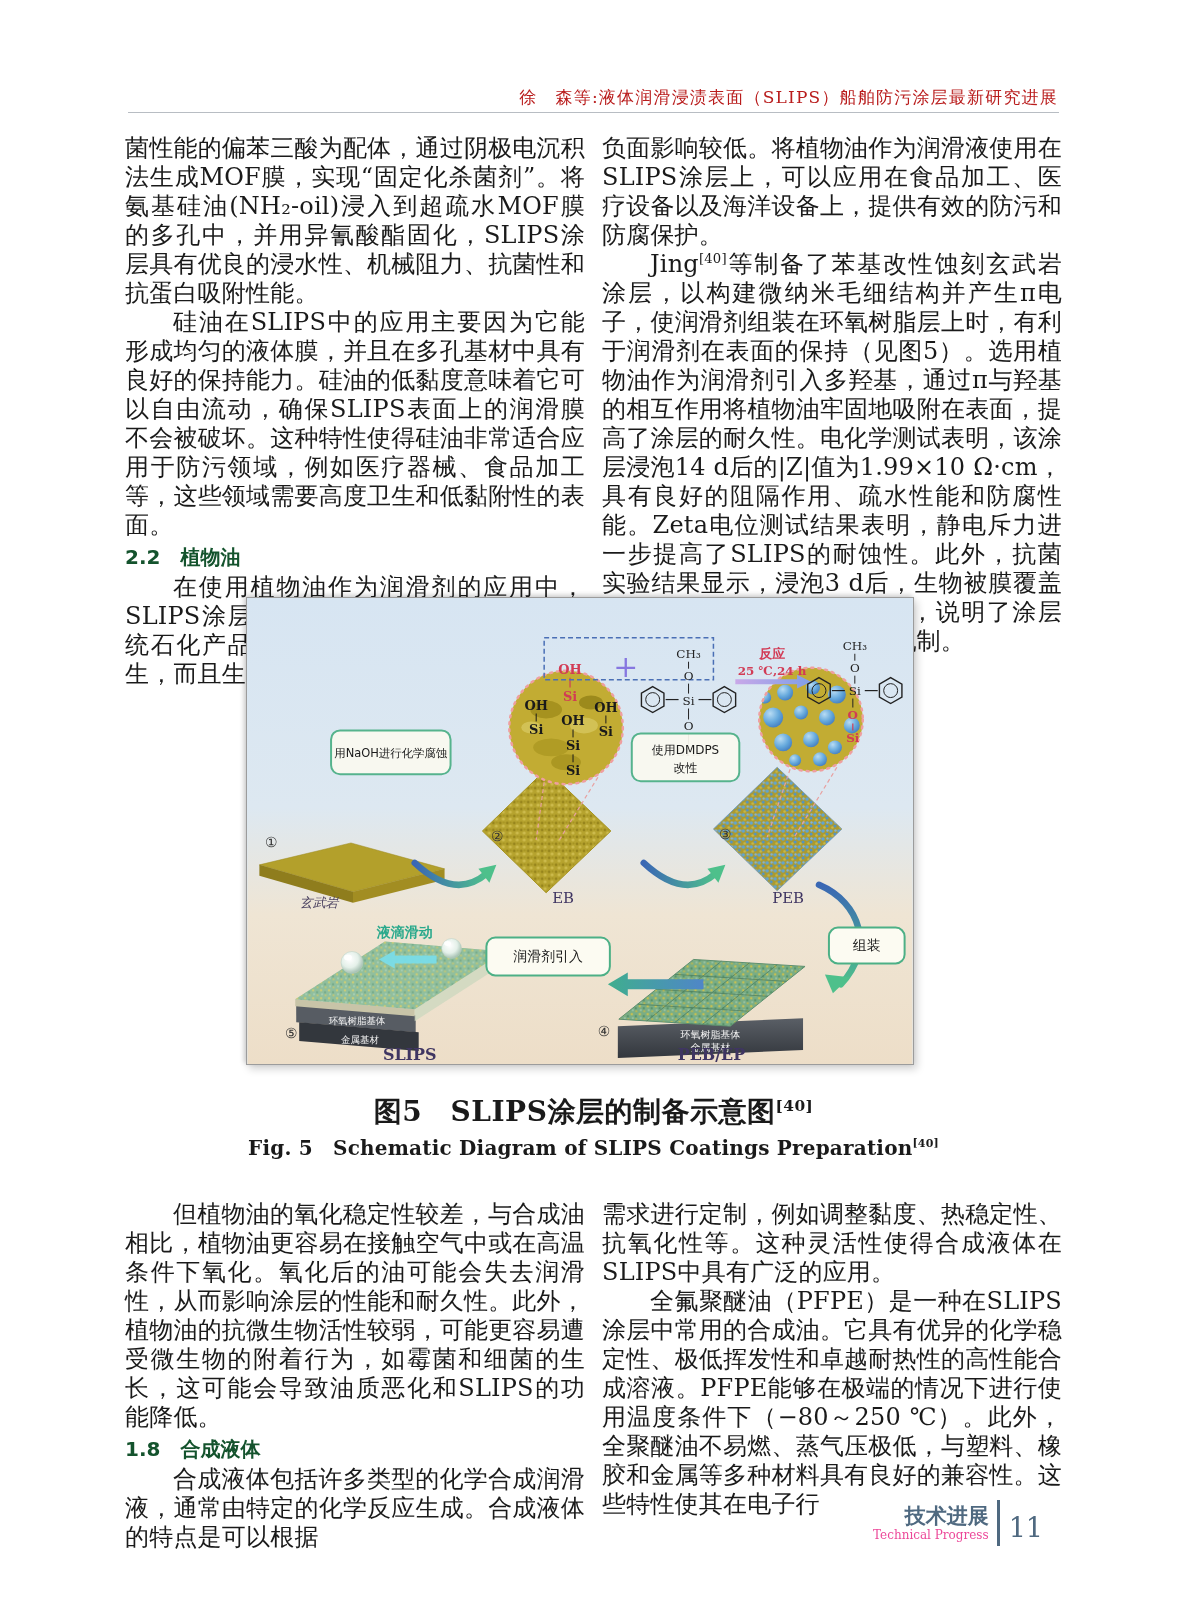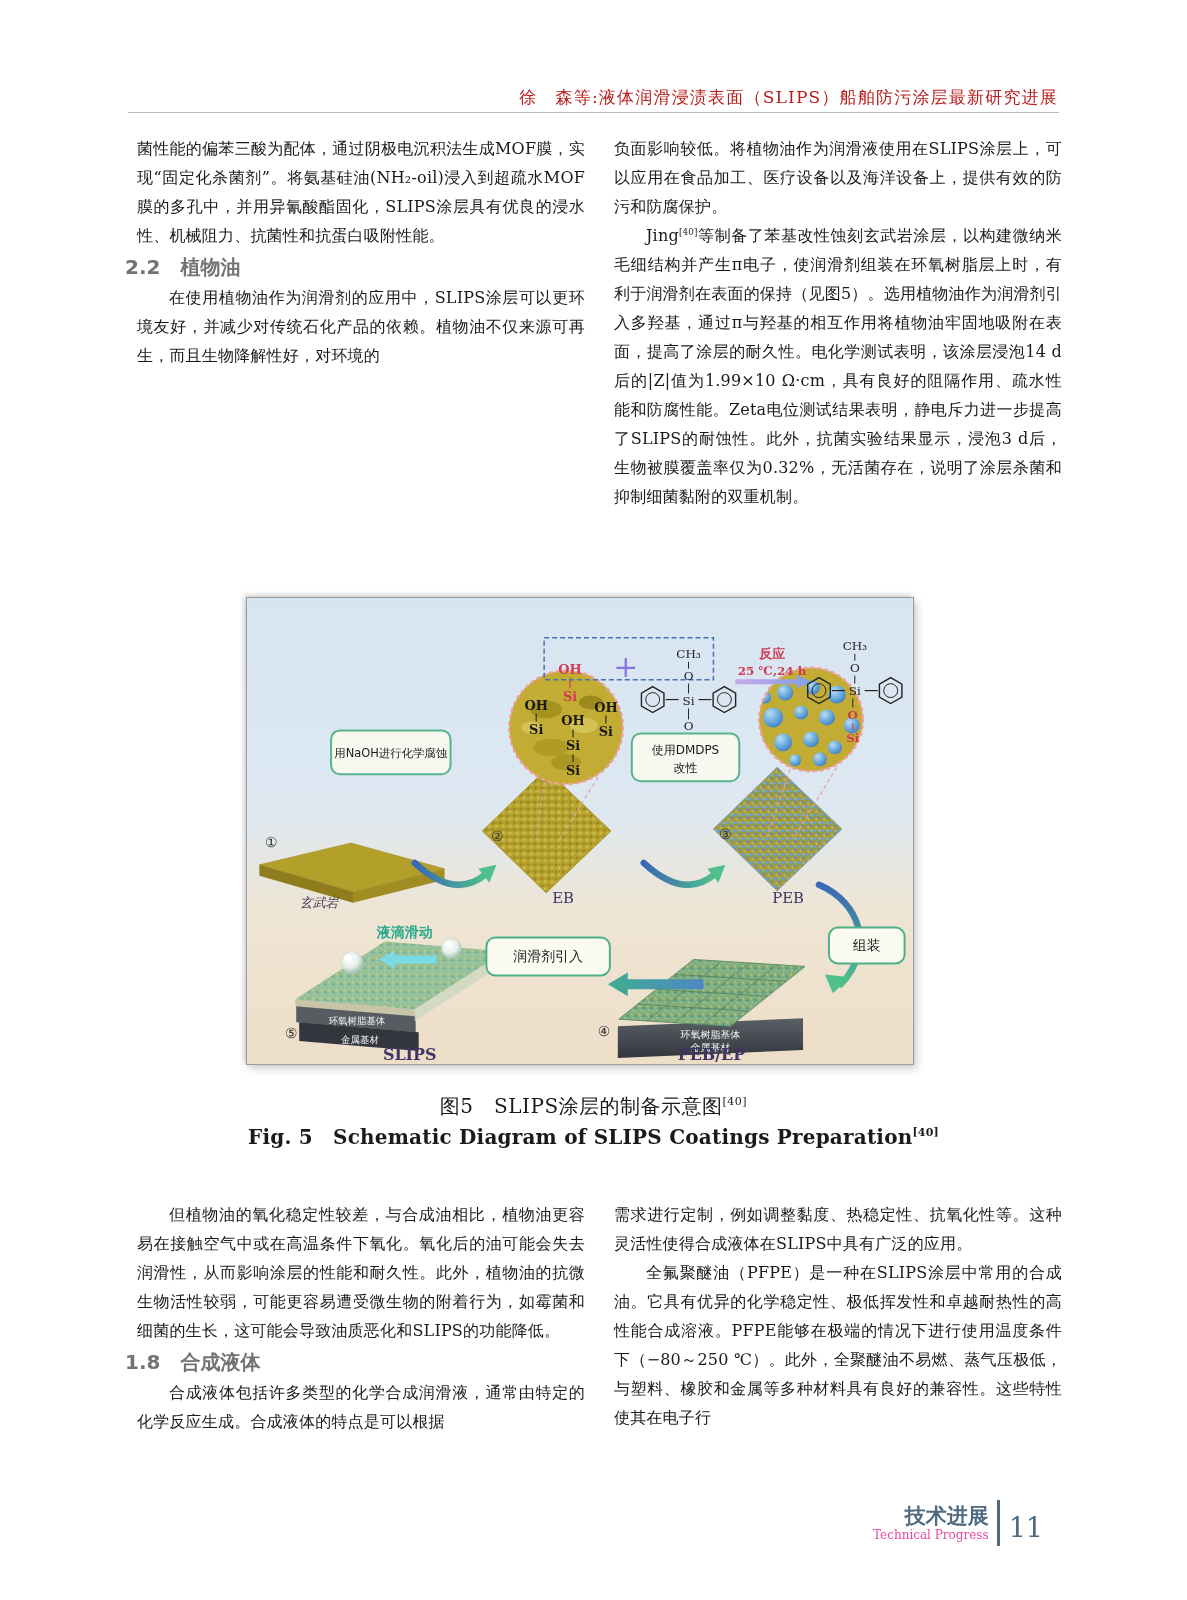--- a/index.html
+++ b/index.html
@@ -12,37 +12,37 @@
     position:absolute; top:86px; right:129px;
     font-size:17px; color:#b91c1c; letter-spacing:1.2px;
     font-family:"DejaVu Serif","Liberation Serif",serif;
   }
   .head-rule { position:absolute; top:112px; left:128px; right:128px; border-top:1.5px solid #b8bdc3; }
   .cols { position:absolute; left:125px; width:937px; display:flex; gap:17px; }
   .cols-top { top:134px; }
   .cols-bottom { top:1200px; }
   .col { width:460px; }
   .col p {
-    font-size:16px; line-height:29px; text-align:justify; letter-spacing:0.2px;margin-left:12px;
+    font-size:24px; line-height:29px; text-align:justify; letter-spacing:0.2px;
   }
   .col p.indent { text-indent:2em; }
   .sec-head {
     font-family:"DejaVu Sans","Liberation Sans",sans-serif;
-    font-weight:bold; font-size:20px; color:#737373; line-height:28px;
+    font-weight:bold; font-size:20px; color:#14532d; line-height:28px;
     margin:3px 0 2px 0;
   }
   sup.ref { font-size:0.55em; vertical-align:super; line-height:0; }
   .figure-wrap { position:absolute; top:597px; left:246px; width:668px; height:468px; }
   .figure-box {
     width:668px; height:468px; border:1px solid #9c9c9c;
     box-shadow:-2px -2px 5px rgba(0,0,0,0.18), 3px 4px 8px rgba(0,0,0,0.18);
     background:#dce8f2;
   }
   .caption { position:absolute; top:1093px; left:0; width:100%; text-align:center; }
-  .caption .cap-cn { font-size:20px; font-weight:normal; letter-spacing:0.5px; }
+  .caption .cap-cn { font-size:28px; font-weight:bold; letter-spacing:0.5px; }
   .caption .cap-en { font-size:20px; font-weight:bold; margin-top:4px; letter-spacing:0.2px; }
   .footer {
     position:absolute; top:1500px; right:144px;
     display:flex; align-items:center; color:#4f6980;
   }
   .footer .f-names { text-align:right; }
   .footer .f-cn { font-family:"DejaVu Sans","Liberation Sans",sans-serif; font-weight:bold; font-size:21px; line-height:24px; }
   .footer .f-en { font-size:12px; line-height:15px; color:#ec4899; }
   .footer .f-bar { width:3px; height:46px; background:#4f6980; margin:0 9px 0 8px; }
   .footer .f-page { font-size:27px; padding-top:8px; }
@@ -53,20 +53,21 @@
 <body>
 
 <div class="page">
 
   <div class="running-head">徐　森等:液体润滑浸渍表面（SLIPS）船舶防污涂层最新研究进展</div>
   <div class="head-rule"></div>
 
   <div class="cols cols-top">
     <div class="col">
       <p>菌性能的偏苯三酸为配体，通过阴极电沉积法生成MOF膜，实现“固定化杀菌剂”。将氨基硅油(NH₂-oil)浸入到超疏水MOF膜的多孔中，并用异氰酸酯固化，SLIPS涂层具有优良的浸水性、机械阻力、抗菌性和抗蛋白吸附性能。</p>
+      <p class="indent">硅油在SLIPS中的应用主要因为它能形成均匀的液体膜，并且在多孔基材中具有良好的保持能力。硅油的低黏度意味着它可以自由流动，确保SLIPS表面上的润滑膜不会被破坏。这种特性使得硅油非常适合应用于防污领域，例如医疗器械、食品加工等，这些领域需要高度卫生和低黏附性的表面。</p>
       <div class="sec-head">2.2　植物油</div>
       <p class="indent">在使用植物油作为润滑剂的应用中，SLIPS涂层可以更环境友好，并减少对传统石化产品的依赖。植物油不仅来源可再生，而且生物降解性好，对环境的</p>
     </div>
     <div class="col">
       <p>负面影响较低。将植物油作为润滑液使用在SLIPS涂层上，可以应用在食品加工、医疗设备以及海洋设备上，提供有效的防污和防腐保护。</p>
       <p class="indent"><span>Jing</span><sup class="ref">[40]</sup><span>等制备了苯基改性蚀刻玄武岩涂层，以构建微纳米毛细结构并产生π电子，使润滑剂组装在环氧树脂层上时，有利于润滑剂在表面的保持（见图5）。选用植物油作为润滑剂引入多羟基，通过π与羟基的相互作用将植物油牢固地吸附在表面，提高了涂层的耐久性。电化学测试表明，该涂层浸泡14 d后的|Z|值为1.99×10 Ω·cm，具有良好的阻隔作用、疏水性能和防腐性能。Zeta电位测试结果表明，静电斥力进一步提高了SLIPS的耐蚀性。此外，抗菌实验结果显示，浸泡3 d后，生物被膜覆盖率仅为0.32%，无活菌存在，说明了涂层杀菌和抑制细菌黏附的双重机制。</span></p>
     </div>
   </div>
 
   <div class="figure-wrap">

